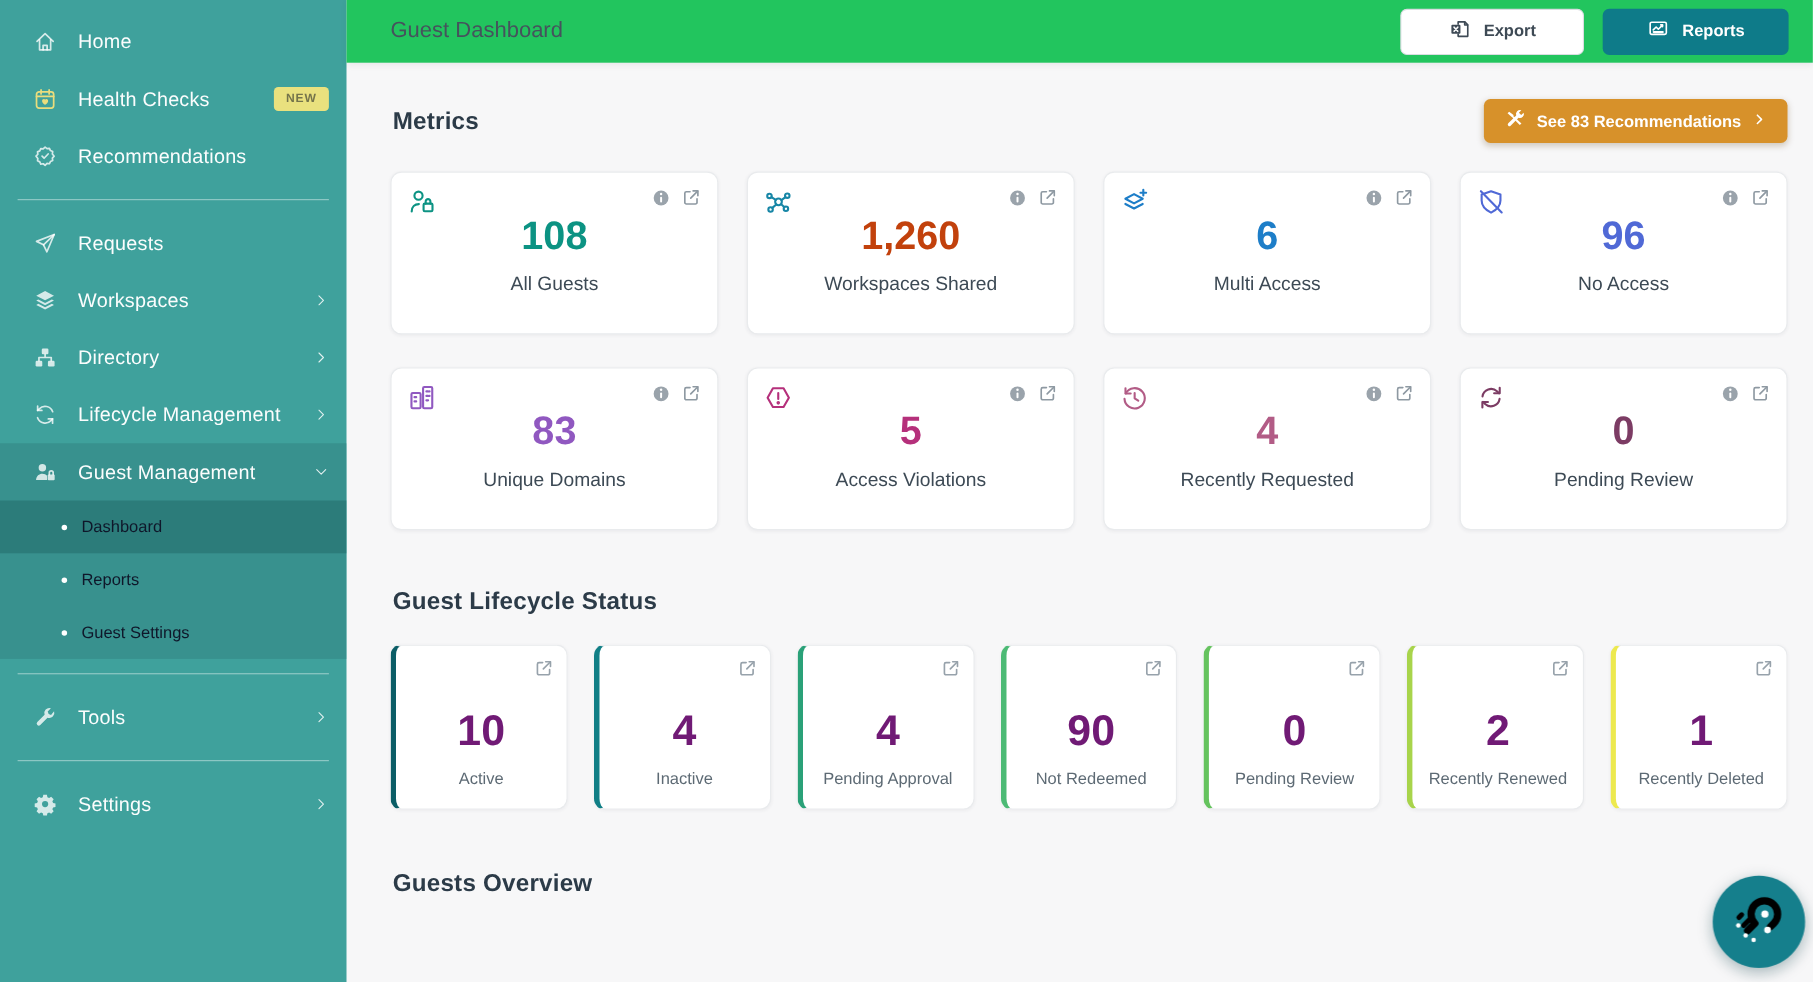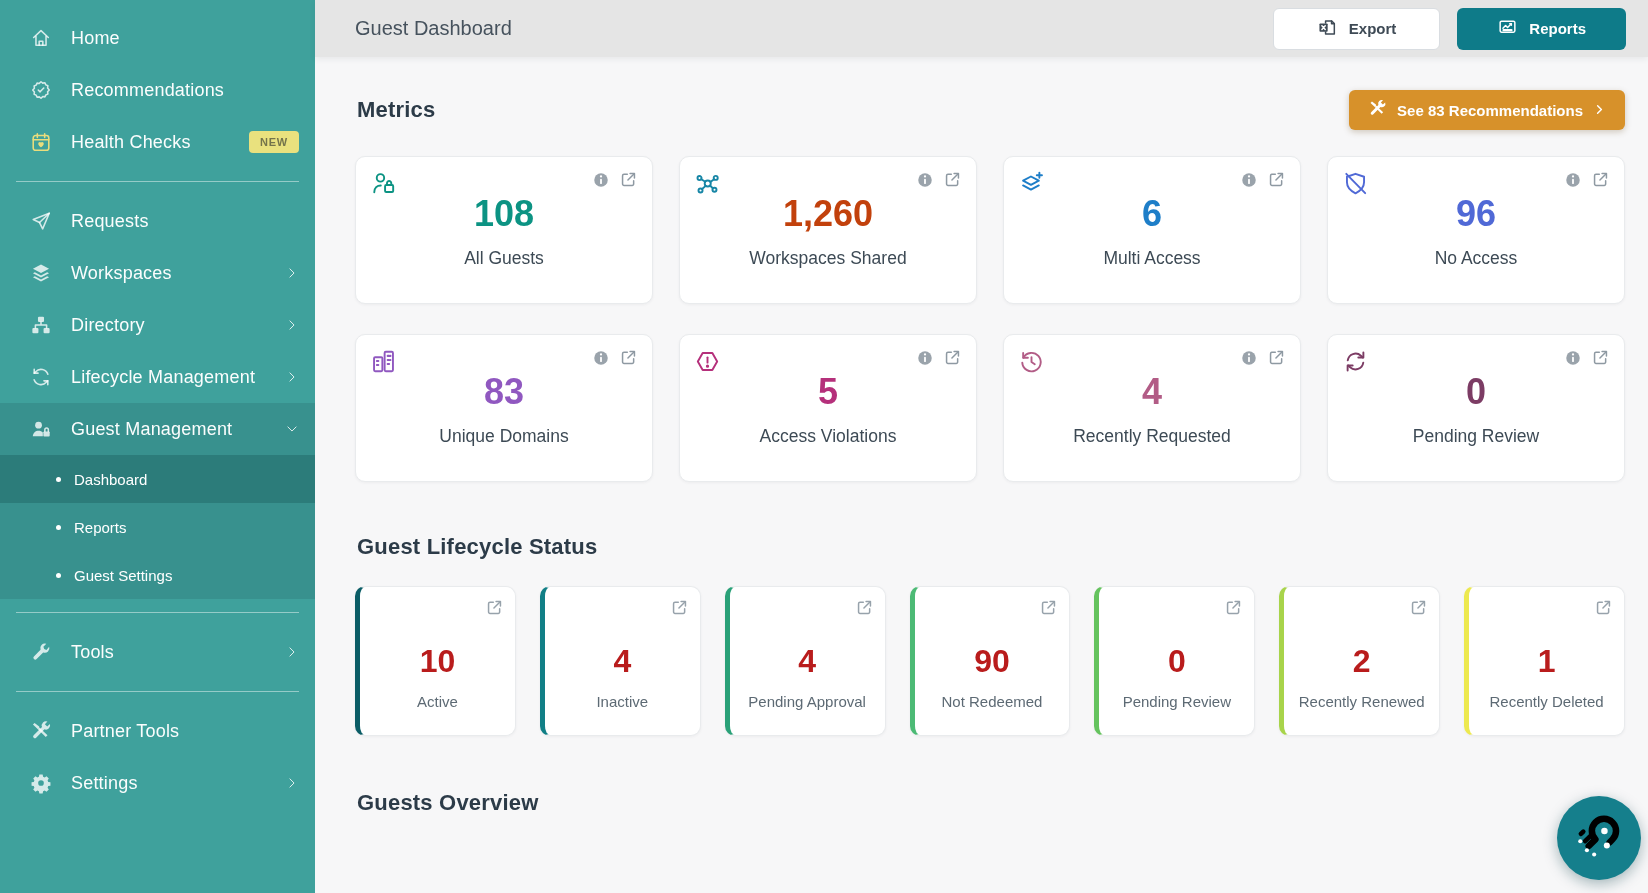--- a/index.html
+++ b/index.html
@@ -26,31 +26,31 @@
   .sb-badge {
     background:#e9e17e; color:#74744b; font-size:11px; font-weight:bold;
     padding:5px 11px; border-radius:4px; letter-spacing:.8px; margin-left:6px;
   }
   .sb-chev { width:14px; height:14px; color:rgba(255,255,255,.85); }
   .sb-chev svg { width:14px; height:14px; display:block; }
   .sb-divider { height:1px; background:rgba(255,255,255,.45); margin:13px 16px; }
   .sb-group { background:#38918e; }
   .sb-subitem {
     display:flex; align-items:center; height:48px; padding-left:56px;
-    font-size:15px; color:#ffffff; cursor:pointer;
+    font-size:15px; color:#0f172a; cursor:pointer;
   }
   .sb-subitem .dot { width:5px; height:5px; border-radius:50%; background:#fff; margin-right:13px; }
   .sb-subitem.active { background:#2c7c7a; }
 
   svg { fill:none; stroke:currentColor; stroke-width:1.7; stroke-linecap:round; stroke-linejoin:round; }
 
   
   .main { flex:1; display:flex; flex-direction:column; position:relative; min-width:0; }
   .topbar {
-    height:57px; flex:0 0 57px; background:#e5e5e5; display:flex; align-items:center;
+    height:57px; flex:0 0 57px; background:#22c55e; display:flex; align-items:center;
     padding:0 22px 0 40px; box-shadow:0 2px 6px rgba(40,52,64,.08); position:relative; z-index:2;
   }
   .page-title { font-size:20px; font-weight:400; color:#46525d; margin:0; flex:1; }
   .btn {
     display:inline-flex; align-items:center; justify-content:center; gap:11px;
     height:42px; border-radius:6px; font-size:15px; font-weight:bold;
     font-family:"Liberation Sans", sans-serif; cursor:pointer; border:none;
   }
   .btn svg { width:21px; height:21px; }
   .btn-export { background:#fff; border:1px solid #d9dde1; color:#3e4a55; padding:0 43px; }
@@ -84,21 +84,21 @@
   .mcard-label { text-align:center; font-size:17.5px; color:#3d4a55; margin-top:13px; }
 
   
   .lifecycle-section { margin-top:52px; }
   .lifecycle-grid { display:grid; grid-template-columns:repeat(7,1fr); gap:24px; margin-top:26px; }
   .lcard {
     background:#fff; border:1px solid #e9ebed; border-radius:10px; height:150px;
     padding:12px; position:relative; box-shadow:0 1px 3px rgba(35,46,60,.05); cursor:pointer;
   }
   .lcard .icon-ext { position:absolute; top:11px; right:11px; color:#97a2ab; }
-  .lcard-value { font-size:32px; font-weight:bold; color:#b91c1c; text-align:center; margin-top:44px; }
+  .lcard-value { font-size:39px; font-weight:bold; color:#701a75; text-align:center; margin-top:44px; }
   .lcard-label { font-size:15px; color:#5d6a74; text-align:center; margin-top:13px; white-space:nowrap; }
 
   .overview-section { margin-top:54px; }
 
   
   .fab {
     position:fixed; right:7px; bottom:13px; width:84px; height:84px; border-radius:50%;
     background:#157f8c; border:none; cursor:pointer; box-shadow:0 4px 14px rgba(10,60,70,.35);
     display:flex; align-items:center; justify-content:center;
   }
@@ -115,39 +115,39 @@
             <svg viewBox="0 0 24 24">
               <path d="M4 11.5 12 4l8 7.5"></path>
               <path d="M6.5 10v10h11V10"></path>
               <path d="M10 20v-4.5h4V20"></path>
             </svg>
           </span>
       <span class="sb-label">Home</span>
 
     </div>
         <div class="sb-item">
-      <span class="sb-ic">
-            <svg viewBox="0 0 24 24">
-              <path d="M12 3l1.9 1.5 2.4-.3 1 2.2 2.2 1-.3 2.4L21 12l-1.8 1.9.3 2.4-2.2 1-1 2.2-2.4-.3L12 21l-1.9-1.5-2.4.3-1-2.2-2.2-1 .3-2.4L3 12l1.8-1.9-.3-2.4 2.2-1 1-2.2 2.4.3z"></path>
-              <path d="M9 12l2 2 4-4.2"></path>
-            </svg>
-          </span>
-      <span class="sb-label">Recommendations</span>
-
-    </div>
-        <div class="sb-item">
       <span class="sb-ic" style="color:#eadd7c">
             <svg viewBox="0 0 24 24">
               <rect x="3.5" y="5" width="17" height="16" rx="2.5"></rect>
               <path d="M8 3v4M16 3v4M3.5 9.5h17"></path>
               <path d="M12 17.8s-3-1.9-3-3.9c0-1 .8-1.8 1.7-1.8.7 0 1.3.5 1.3 1.2 0-.7.6-1.2 1.3-1.2.9 0 1.7.8 1.7 1.8 0 2-3 3.9-3 3.9z" fill="currentColor" stroke="none"></path>
             </svg>
           </span>
       <span class="sb-label">Health Checks</span>
       <span class="sb-badge">NEW</span>
+    </div>
+        <div class="sb-item">
+      <span class="sb-ic">
+            <svg viewBox="0 0 24 24">
+              <path d="M12 3l1.9 1.5 2.4-.3 1 2.2 2.2 1-.3 2.4L21 12l-1.8 1.9.3 2.4-2.2 1-1 2.2-2.4-.3L12 21l-1.9-1.5-2.4.3-1-2.2-2.2-1 .3-2.4L3 12l1.8-1.9-.3-2.4 2.2-1 1-2.2 2.4.3z"></path>
+              <path d="M9 12l2 2 4-4.2"></path>
+            </svg>
+          </span>
+      <span class="sb-label">Recommendations</span>
+
     </div>
         <div class="sb-divider"></div>
         <div class="sb-item">
       <span class="sb-ic">
             <svg viewBox="0 0 24 24">
               <path d="M21 3.5 3.5 10.3l6.9 3.4 3.4 6.9L21 3.5z"></path>
               <path d="M10.4 13.7 21 3.5"></path>
             </svg>
           </span>
       <span class="sb-label">Requests</span>
@@ -238,31 +238,20 @@
             </svg>
           </span>
       <span class="sb-label">Tools</span>
       <span class="sb-chev">
             <svg viewBox="0 0 24 24" stroke-width="2.4">
               <path d="m8.5 5 7 7-7 7"></path>
             </svg>
           </span>
     </div>
         <div class="sb-divider"></div>
-        <div class="sb-item">
-      <span class="sb-ic">
-            <svg viewBox="0 0 24 24">
-              <path d="M3.2 5 5 3.2l5 3.8v1.6L8.6 10 3.2 5z" fill="currentColor" stroke="none"></path>
-              <path d="M8.6 10l8.6 8.6 1.9-1.9L10.2 8.3" fill="currentColor" stroke="none" stroke-width="1"></path>
-              <path d="M21.7 4.3a4.6 4.6 0 0 1-5.9 5.9l-9.1 9.1a1.9 1.9 0 0 1-2.7-2.7l9.1-9.1a4.6 4.6 0 0 1 5.9-5.9l-2.8 2.9 2.6 2.6z" fill="currentColor" stroke="none"></path>
-            </svg>
-          </span>
-      <span class="sb-label">Partner Tools</span>
-
-    </div>
         <div class="sb-item">
       <span class="sb-ic">
             <svg viewBox="0 0 24 24">
               <path d="M10.2 2.8h3.6l.5 2.4 1.7.7 2-1.3 2.5 2.5-1.3 2 .7 1.7 2.4.5v3.6l-2.4.5-.7 1.7 1.3 2-2.5 2.5-2-1.3-1.7.7-.5 2.4h-3.6l-.5-2.4-1.7-.7-2 1.3-2.5-2.5 1.3-2-.7-1.7-2.4-.5v-3.6l2.4-.5.7-1.7-1.3-2 2.5-2.5 2 1.3 1.7-.7z" fill="currentColor" stroke="none"></path>
               <circle cx="12" cy="12" r="3.1" fill="#3fa19c" stroke="none"></circle>
             </svg>
           </span>
       <span class="sb-label">Settings</span>
       <span class="sb-chev">
             <svg viewBox="0 0 24 24" stroke-width="2.4">

